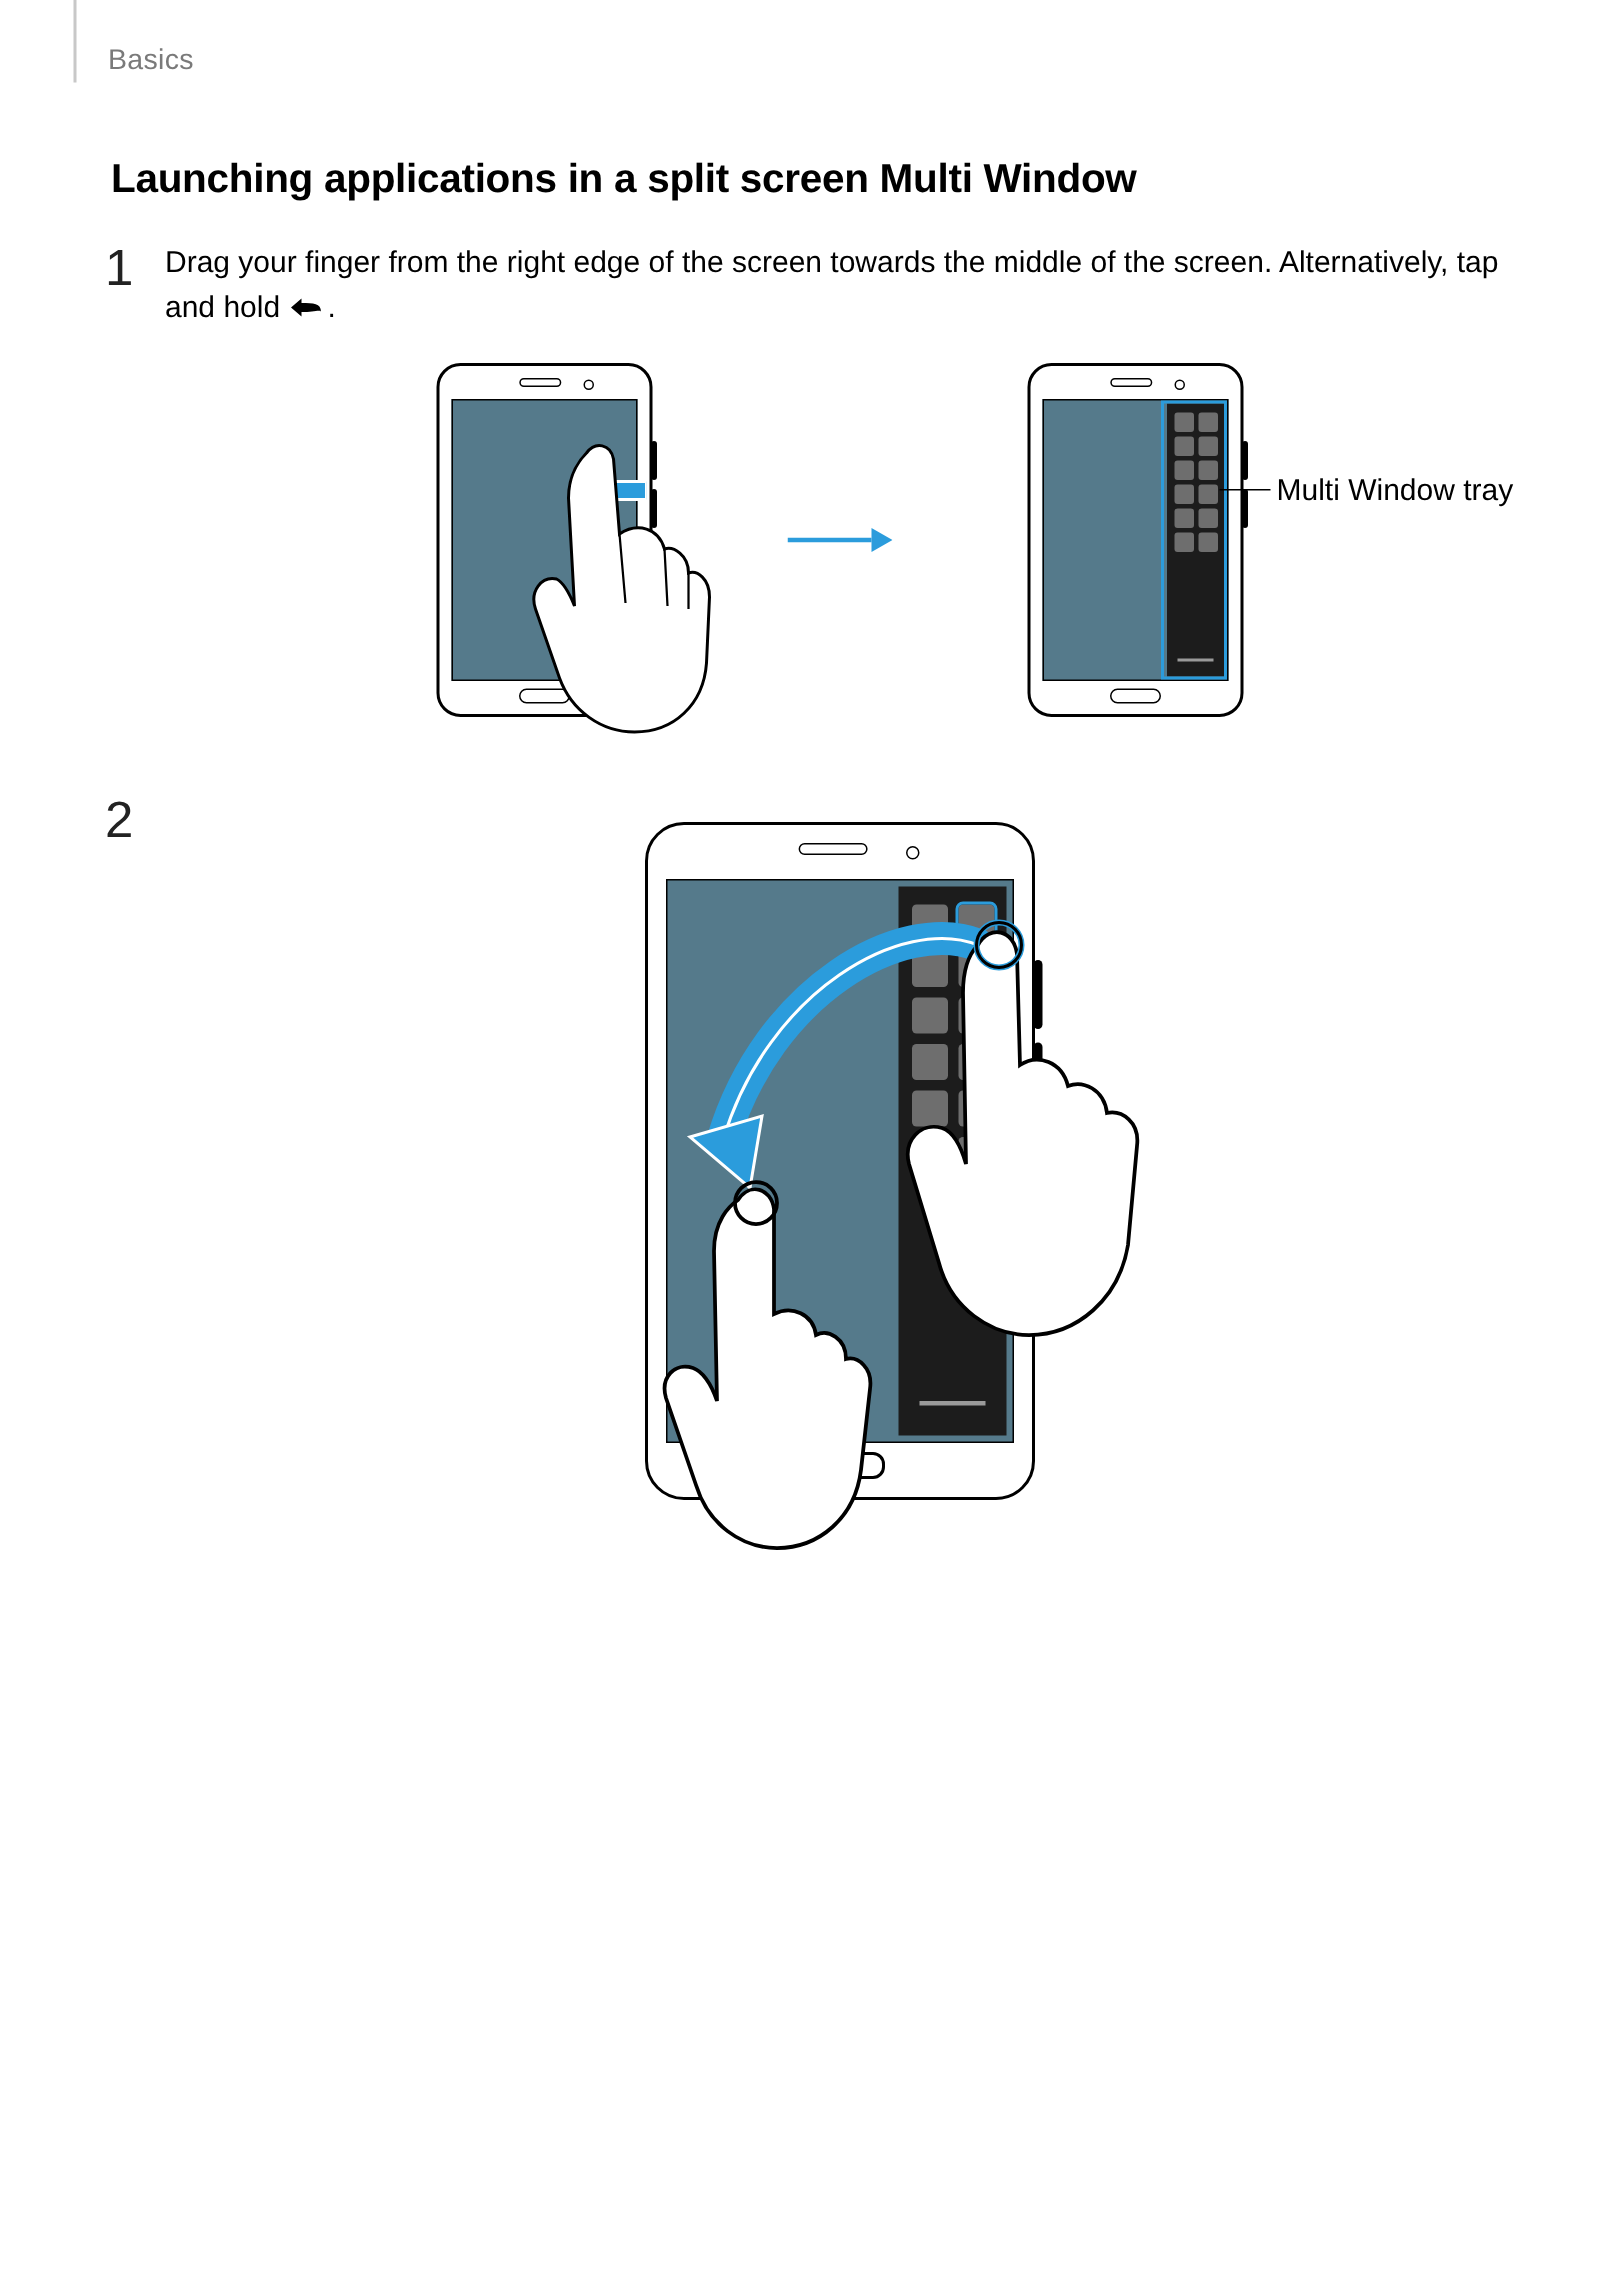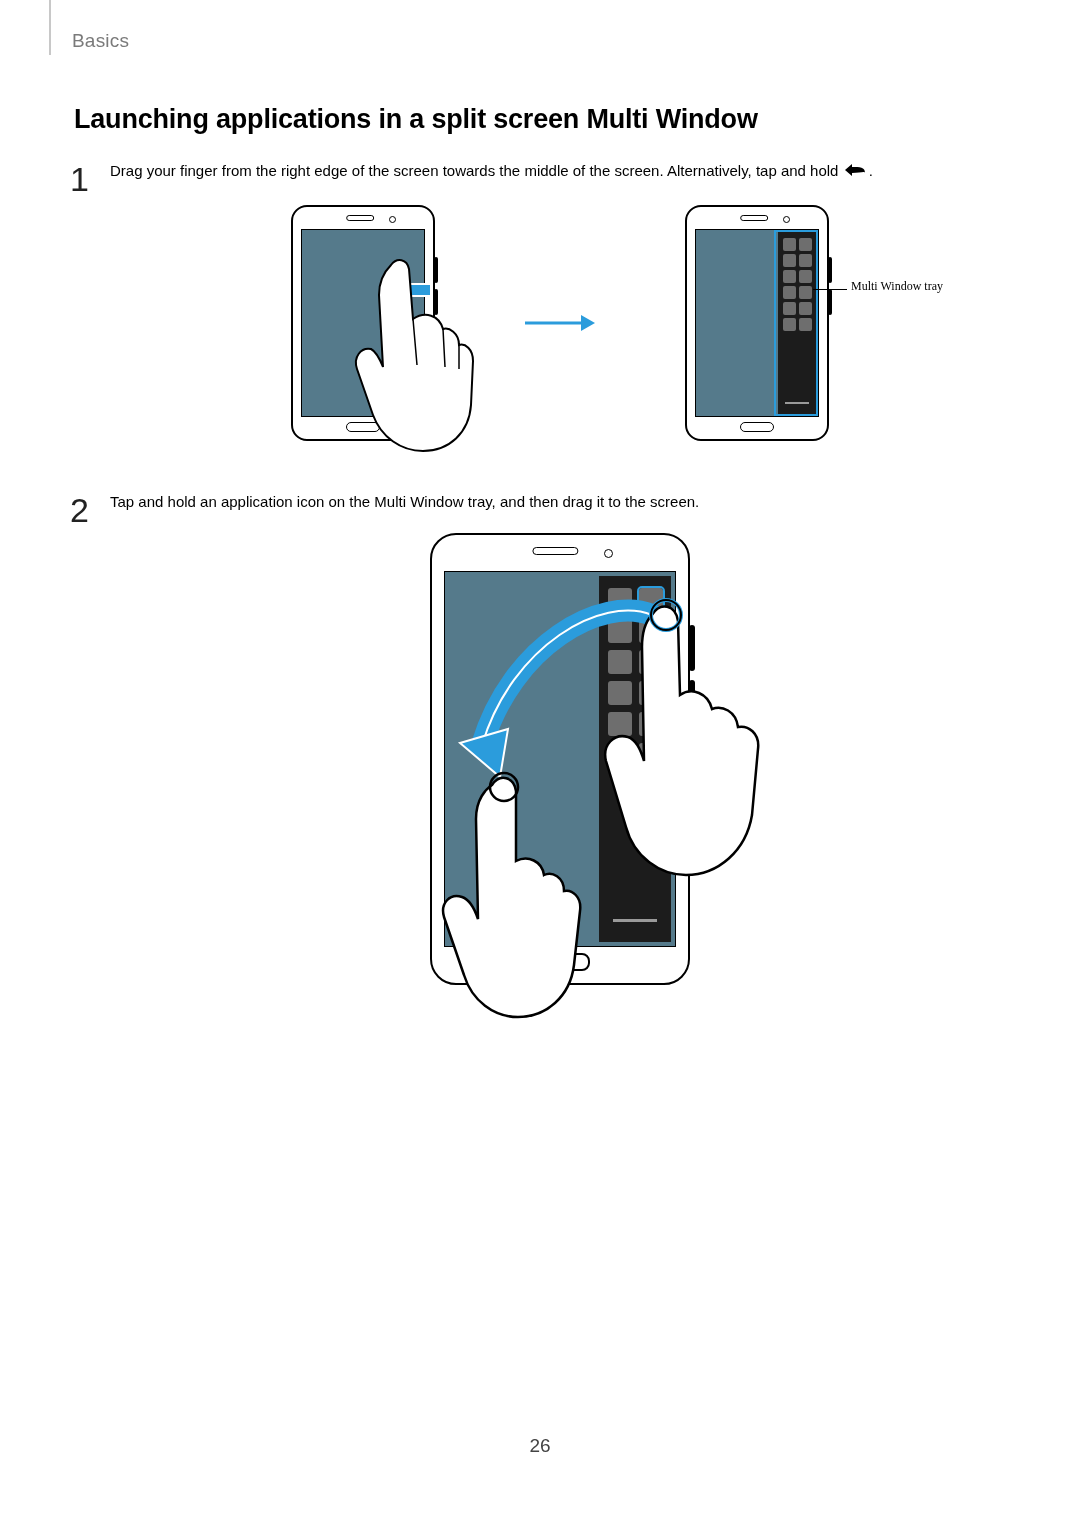--- a/index.html
+++ b/index.html
@@ -59,21 +59,21 @@
     font-weight: 400;
     font-family: "Segoe UI Light", "Helvetica Neue", Arial, sans-serif;
     color: #222;
     min-width: 22px;
     text-align: left;
     padding-top: 2px;
   }
   .step-body { flex:1; }
   .step-body p {
     margin: 0 0 14px 0;
-    font-size: 15px;
+    font-size: 20px;
     line-height: 1.5;
     color: #000;
   }
   .back-icon {
     display: inline-block;
     vertical-align: -3px;
   }
   .fig-row {
     display:flex;
     justify-content:center;
@@ -162,24 +162,23 @@
   .mid-arrow {
     display:flex; align-items:center;
   }
   .hand {
     position:absolute;
     pointer-events:none;
   }
   
   .callout {
     position:absolute;
-    font-size: 12px;
+    font-size: 20px;
     color:#000;
     white-space: nowrap;
-    font-family: Liberation Serif, serif;
   }
   .callout-line {
     position:absolute;
     height: 1px;
     background:#000;
   }
   
   .phone-lg {
     width: 256px;
     height: 448px;
@@ -355,21 +354,20 @@
             <div class="callout" style="left:166px; top:74px;">Multi Window tray</div>
           </div>
 
         </div>
       </div>
     </div>
 
     <div class="step" style="margin-top:10px;">
       <div class="step-num">2</div>
       <div class="step-body">
-        <p>Tap and hold an application icon on the Multi Window tray, and then drag it to the screen.</p>
 
         <div style="position:relative; width:100%;">
           <div class="phone-lg">
             <div class="speaker"></div>
               <div class="cam"></div>
             <div class="screen">
               <div class="tray-lg">
                 <div class="row">
                     <div class="tile"></div>
                     <div class="tile hl"></div>
@@ -420,15 +418,14 @@
             </svg>
 
           </div>
         </div>
 
       </div>
     </div>
 
   </div>
 
-  <div class="pagenum">26</div>
 
 </div>
 
 </body></html>

